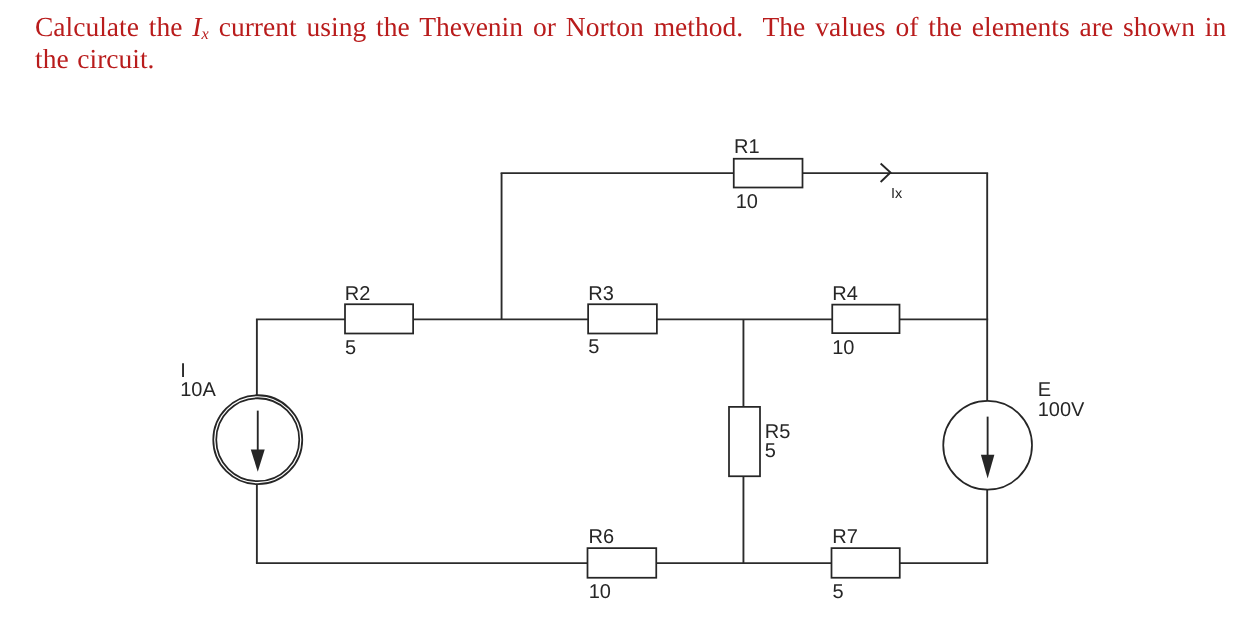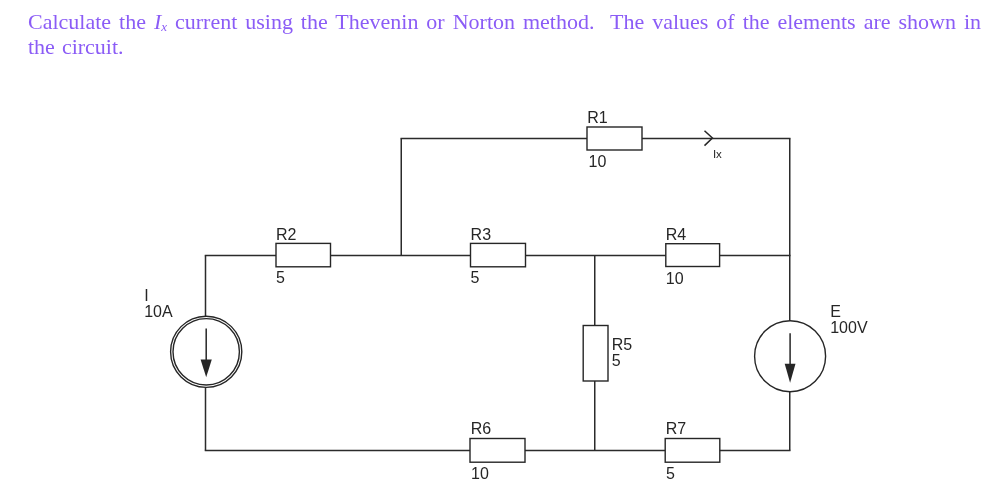--- a/index.html
+++ b/index.html
@@ -1,19 +1,19 @@
 <!DOCTYPE html>
 <html><head>
 <meta charset="utf-8">
 <style>
   html,body{margin:0;padding:0;background:#ffffff;width:1000px;height:501px;overflow:hidden;}
   #para{
     position:absolute;left:28px;top:10.3px;width:953px;
     font-family:"Liberation Serif",serif;
-    font-size:22px;line-height:24.6px;color:#8b5cf6;
+    font-size:22px;line-height:24.6px;color:#b91c1c;
     text-align:justify;word-spacing:1.5px;
   }
   #para sub{font-size:13px;line-height:0;vertical-align:baseline;position:relative;top:1.3px;}
   #cir{position:absolute;left:0;top:0;}
   text{font-family:"Liberation Sans",sans-serif;fill:#262626;}
 </style>
 </head>
 <body>
 <div id="para">Calculate the <i>I</i><sub><i>x</i></sub> current using the Thevenin or Norton method.&nbsp; The values of the elements are shown in the circuit.</div>
 <svg id="cir" width="1000" height="501" viewBox="0 0 1000 501">

